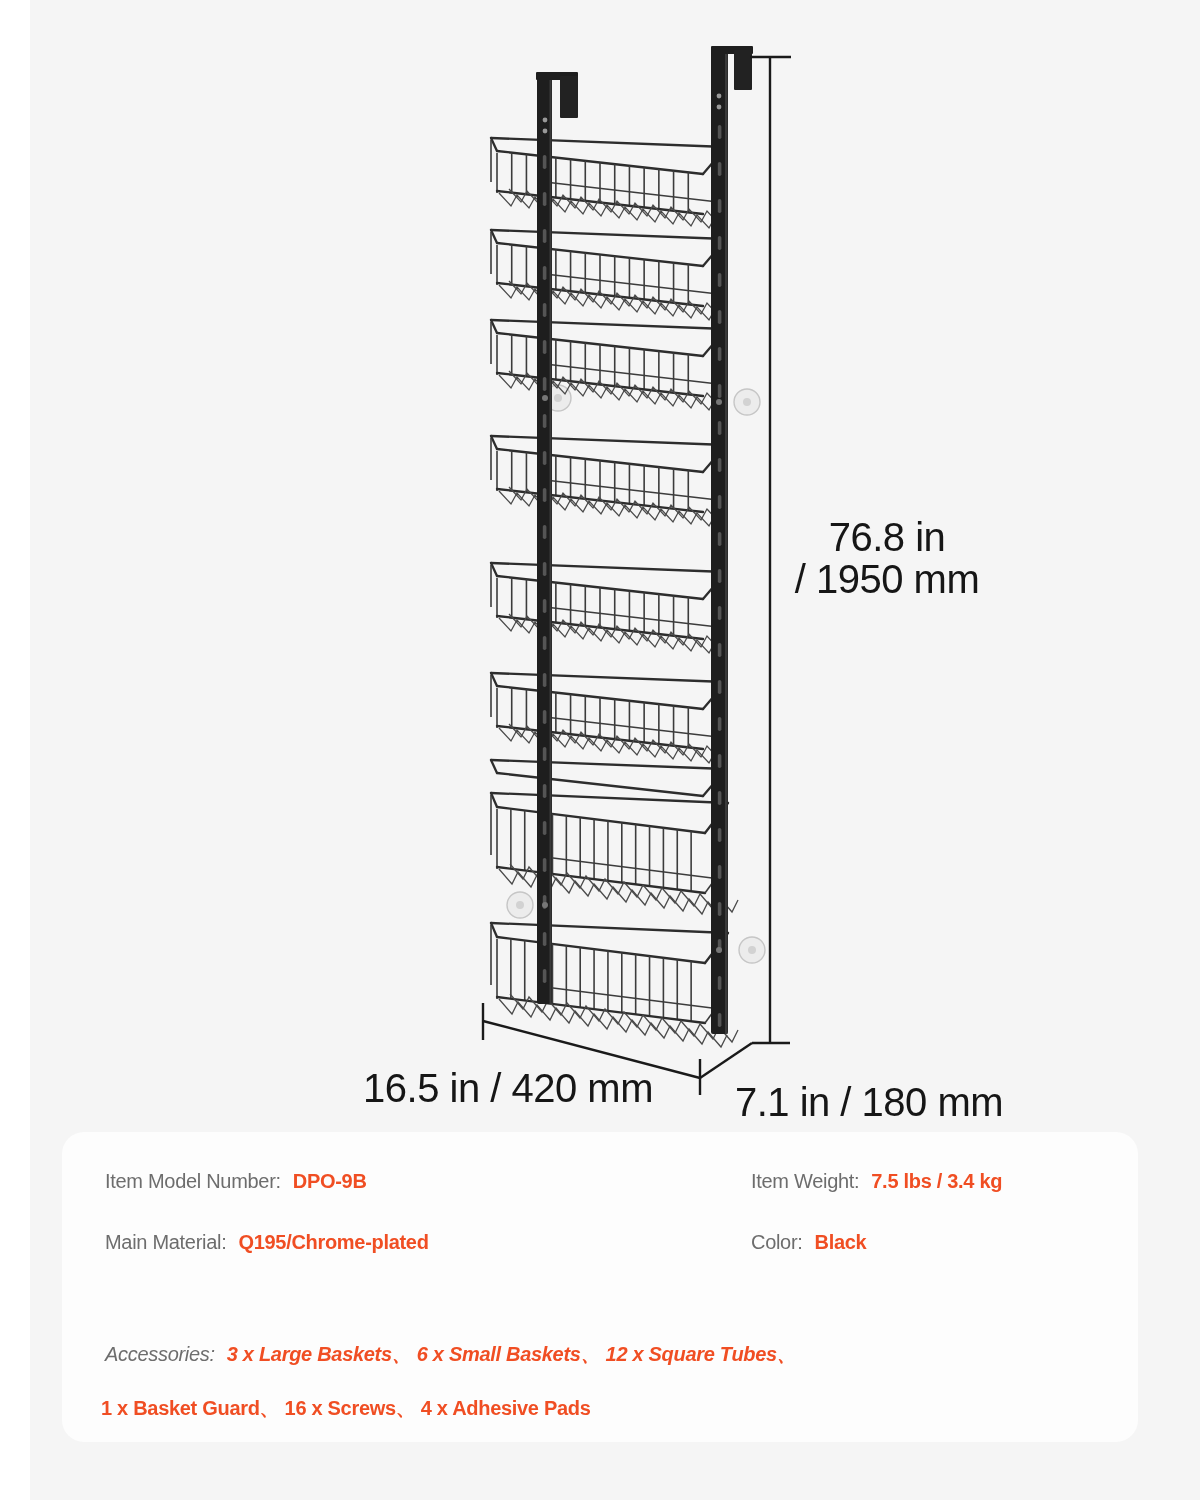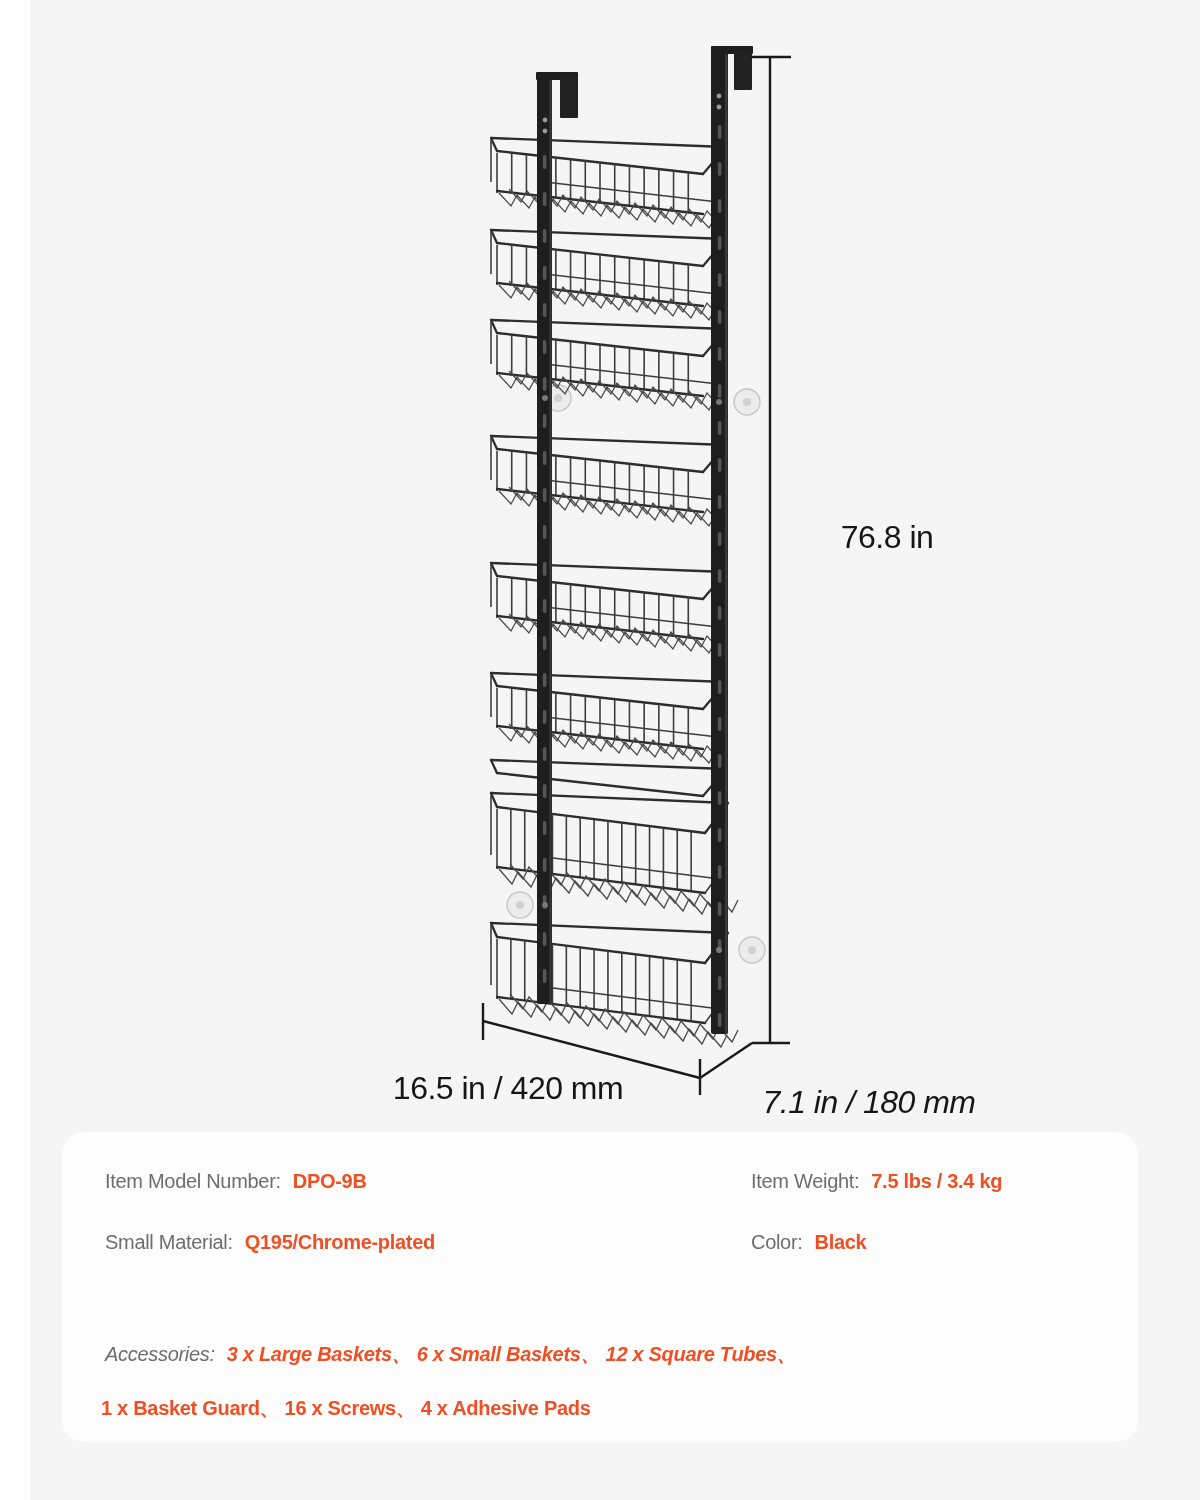--- a/index.html
+++ b/index.html
@@ -13,26 +13,26 @@
     background:#f5f5f5;
   }
   #diagram-svg{position:absolute;left:0;top:0;width:1200px;height:1500px;}
   
   .wire{stroke:#3c3c3c;stroke-width:1.6;fill:none;}
   .rim{stroke:#2d2d2d;stroke-width:2.3;fill:none;stroke-linecap:round;}
   .mesh{stroke:#4a4a4a;stroke-width:1.3;fill:none;}
   .dim{stroke:#1a1a1a;stroke-width:2.4;fill:none;stroke-linecap:butt;}
   
   .dim-label{
-    position:absolute;color:#161616;font-size:32px;font-weight:500;
+    position:absolute;color:#161616;font-size:40px;font-weight:500;
     letter-spacing:-0.5px;text-align:center;line-height:42px;white-space:nowrap;
   }
   #dim-height{left:742px;top:516px;width:290px;}
   #dim-width{left:298px;top:1067px;width:420px;}
-  #dim-depth{left:669px;top:1081px;width:400px;font-style:italic;}
+  #dim-depth{left:669px;top:1081px;width:400px;}
   
   .spec-panel{
     position:absolute;left:62px;top:1132px;width:1076px;height:310px;
     background:#fdfdfd;border-radius:22px;
   }
   .spec-row{position:absolute;left:43px;height:40px;line-height:40px;
     font-size:20px;white-space:nowrap;}
   .spec-row .lbl{color:#6d6d6d;font-weight:400;letter-spacing:-0.3px;}
   .spec-row .val{color:#F04E23;font-weight:700;margin-left:12px;letter-spacing:-0.3px;}
   .cell2{position:absolute;left:609px;top:0;white-space:nowrap;margin-left:37px;}
@@ -343,31 +343,32 @@
       <line x1="752" y1="1043" x2="790" y2="1043" class="dim"></line>
       <line x1="752" y1="1043" x2="700" y2="1078" class="dim"></line>
       <line x1="700" y1="1059" x2="700" y2="1095" class="dim"></line>
       <line x1="483" y1="1021" x2="700" y2="1078" class="dim"></line>
       <line x1="483" y1="1003" x2="483" y2="1040" class="dim"></line>
     </g>
   </svg>
 
 <div id="dim-height" class="dim-label">
   <div>76.8 in</div>
+  <div>/ 1950 mm</div>
 </div>
 <div id="dim-width" class="dim-label">16.5 in / 420 mm</div>
 <div id="dim-depth" class="dim-label">7.1 in / 180 mm</div>
 
 <div class="spec-panel">
   <div id="spec-row-1" class="spec-row">
     <span class="lbl">Item Model Number:</span><span class="val">DPO-9B</span>
     <span class="cell2"><span class="lbl">Item Weight:</span><span class="val">7.5 lbs / 3.4 kg</span></span>
   </div>
   <div id="spec-row-2" class="spec-row">
-    <span class="lbl">Small Material:</span><span class="val">Q195/Chrome-plated</span>
+    <span class="lbl">Main Material:</span><span class="val">Q195/Chrome-plated</span>
     <span class="cell2"><span class="lbl">Color:</span><span class="val">Black</span></span>
   </div>
   <div id="spec-row-4" class="spec-row">
     <span class="lbl">Accessories:</span><span class="val">3 x Large Baskets、 6 x Small Baskets、 12 x Square Tubes、</span>
   </div>
   <div id="spec-row-5" class="spec-row">
     <span class="val" style="margin-left:1px;">1 x Basket Guard、 16 x Screws、 4 x Adhesive Pads</span>
   </div>
 </div>
 

